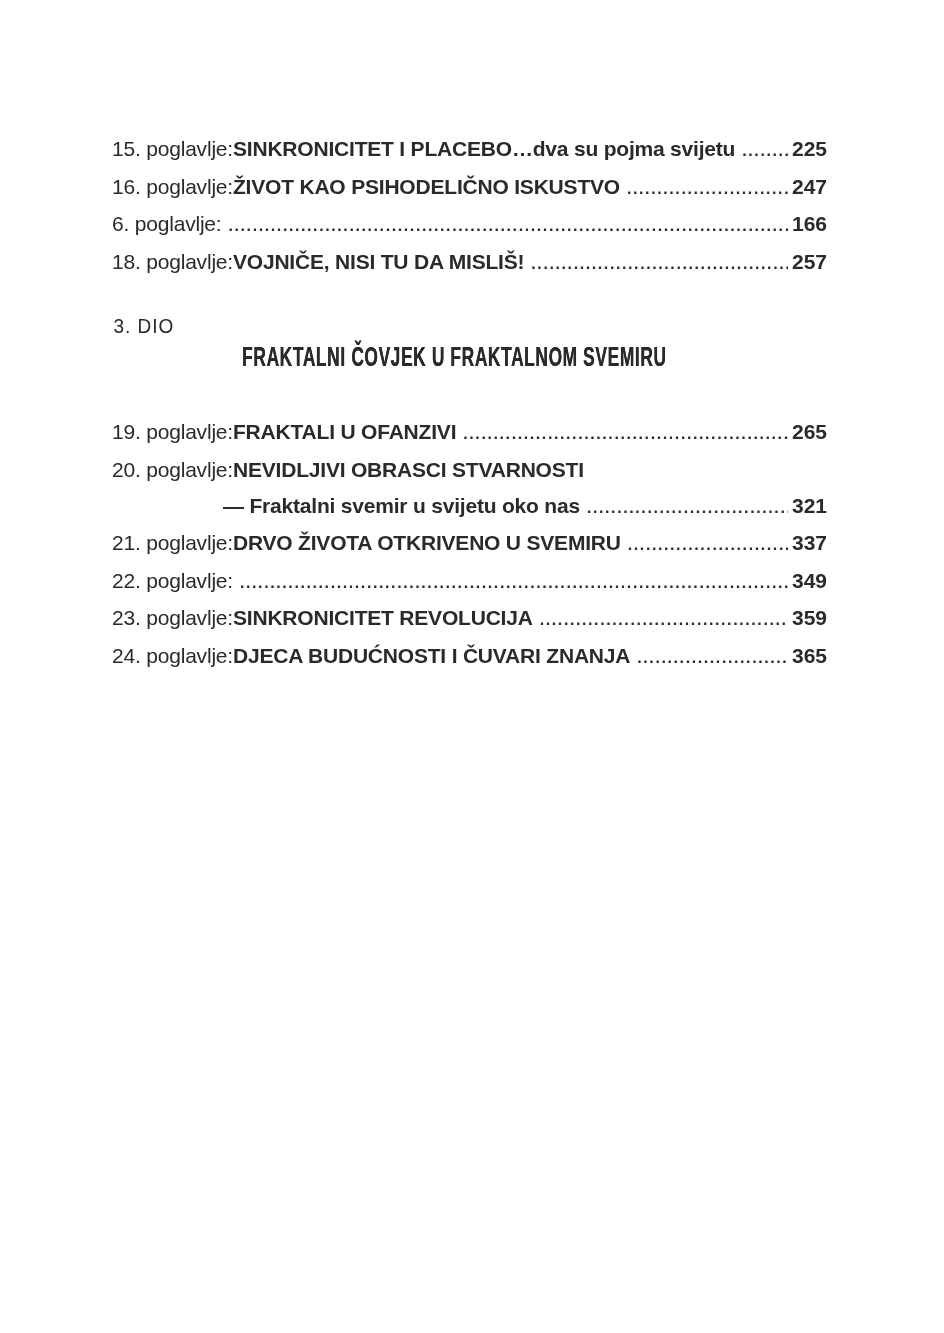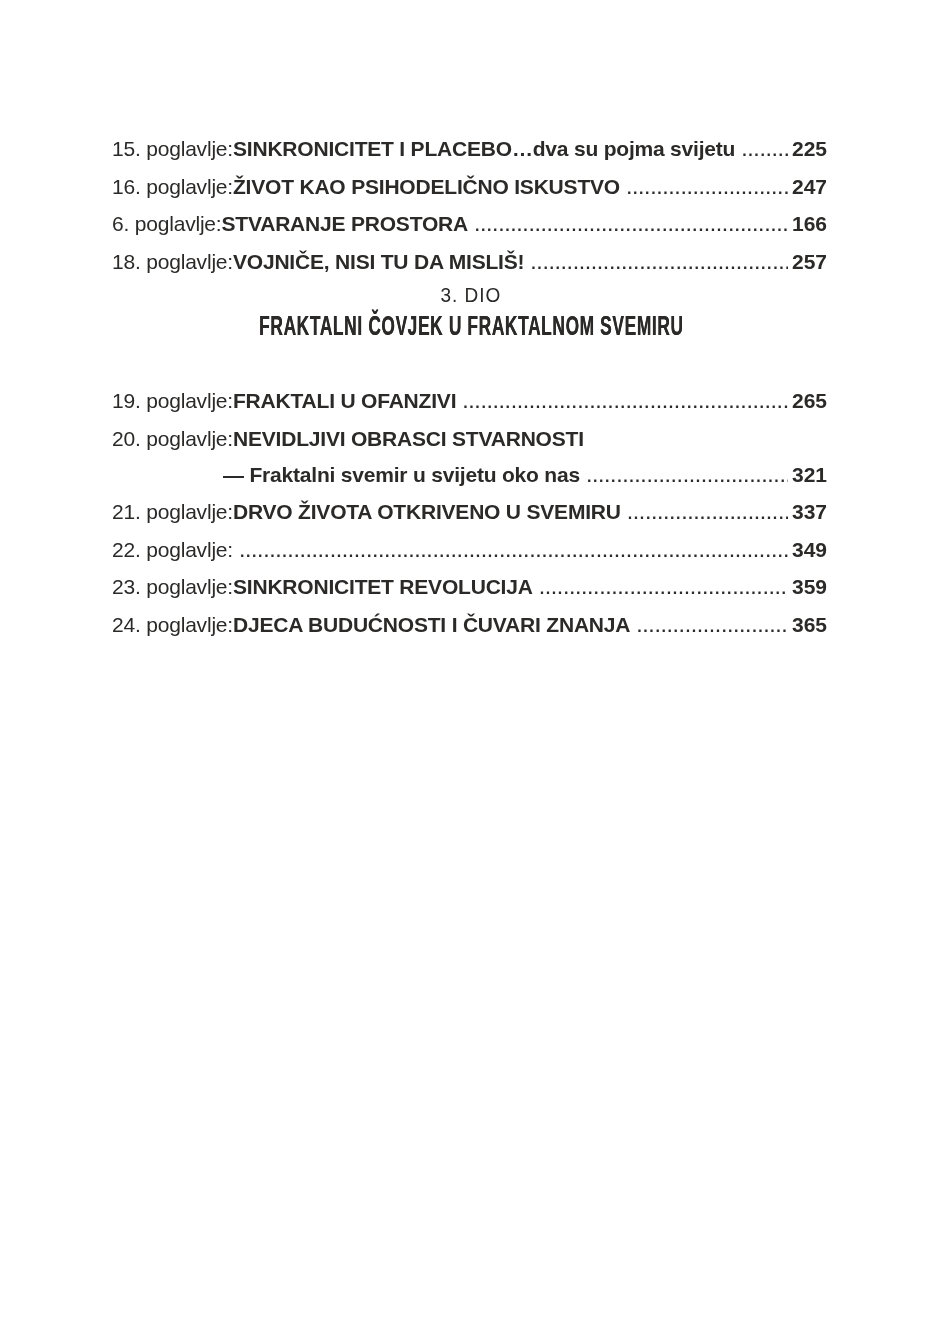--- a/index.html
+++ b/index.html
@@ -54,21 +54,22 @@
     font-size: 16px;
     letter-spacing: 1.6px;
     margin: 0 4px 0 7px;
   }
   .pagenum {
     flex: 0 0 auto;
     min-width: 38px;
     font-weight: 600;
   }
   .part-header {
-    text-align: center;
+    text-align: left;
+    margin-top: 31px;
     margin-bottom: 41px;
   }
   .part-number {
     display: inline-block;
     font-size: 20px;
     font-weight: 400;
     letter-spacing: 1px;
     transform: scaleX(0.95);
     transform-origin: center;
     line-height: 28px;
@@ -99,21 +100,20 @@
 
     <div class="toc-row">
       <span class="prefix">16. poglavlje:</span>
       <span class="title">ŽIVOT KAO PSIHODELIČNO ISKUSTVO</span>
       <span class="leader">............................................................................................................................................................................................................................</span>
       <span class="pagenum">247</span>
     </div>
 
     <div class="toc-row">
       <span class="prefix">6. poglavlje:</span>
-      <span class="title">STVARANJE PROSTORA</span>
       <span class="leader">............................................................................................................................................................................................................................</span>
       <span class="pagenum">166</span>
     </div>
 
     <div class="toc-row">
       <span class="prefix">18. poglavlje:</span>
       <span class="title">VOJNIČE, NISI TU DA MISLIŠ!</span>
       <span class="leader">............................................................................................................................................................................................................................</span>
       <span class="pagenum">257</span>
     </div>

